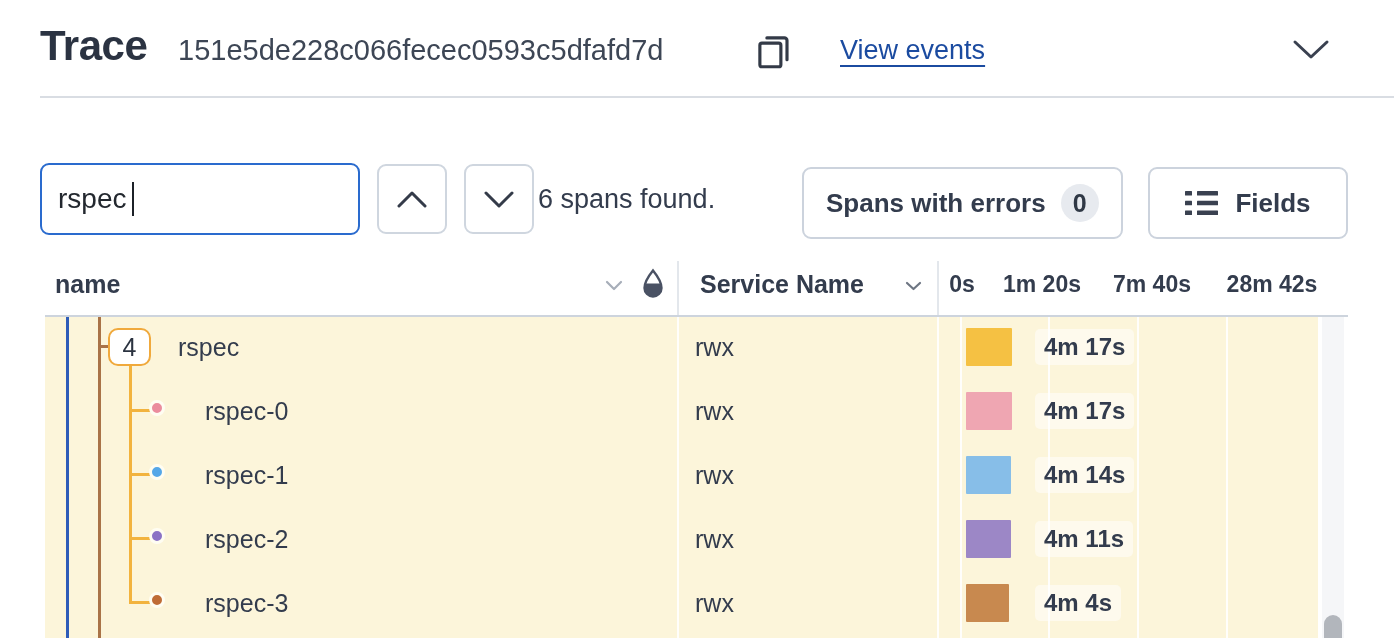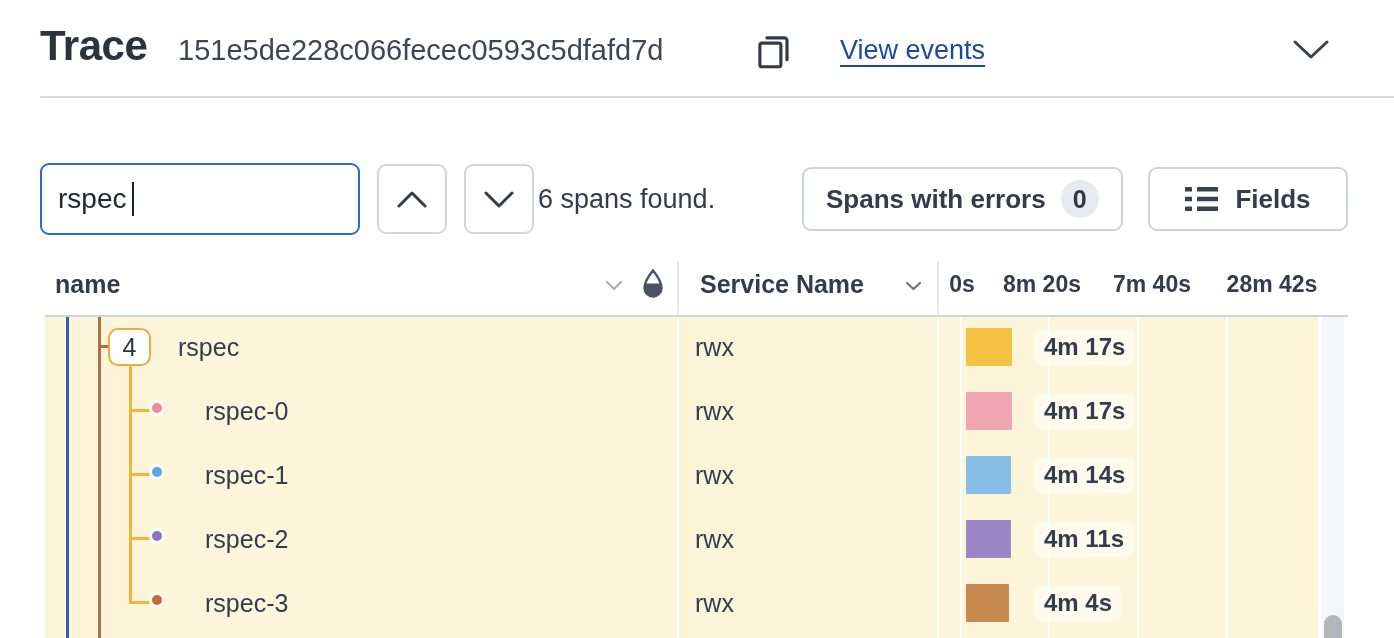--- a/index.html
+++ b/index.html
@@ -19,21 +19,21 @@
   
   .toolbar { position:absolute; left:40px; top:163px; width:1314px; height:72px; }
   .search-box { position:absolute; left:0; top:0; width:320px; height:72px;
     border:2px solid var(--focus-border-blue,#2a6bce); border-radius:9px; background:#fff;
     font-family:"Liberation Sans",sans-serif; font-size:28px; color:#23282f; padding:0 16px; outline:none; }
   .caret { position:absolute; left:92px; top:19px; width:2px; height:34px; background:#1c2128; }
   .nav-btn { position:absolute; top:1px; width:70px; height:70px; background:#fff;
     border:2px solid #cfd6df; border-radius:9px; cursor:pointer; display:flex; align-items:center; justify-content:center; }
   .nav-up { left:337px; } .nav-down { left:424px; }
   .results-text { position:absolute; left:498px; top:0; line-height:72px; font-size:27px; }
-  .pill-btn { position:absolute; top:4px; height:64px; background:#fff; border:2px solid #ccd3dd; border-radius:9px;
+  .pill-btn { position:absolute; top:4px; height:72px; background:#fff; border:2px solid #ccd3dd; border-radius:9px;
     display:flex; align-items:center; cursor:pointer; font-family:"Liberation Sans",sans-serif; }
   .errors-btn { left:762px; padding:0 22px; }
   .errors-label { font-size:26px; font-weight:600; color:#333c4d; }
   .count-badge { margin-left:15px; width:38px; height:38px; border-radius:50%; background:#e7eaef;
     display:flex; align-items:center; justify-content:center; font-size:25px; font-weight:700; color:#2f3845; }
   .fields-btn { left:1108px; width:200px; justify-content:center; gap:17px; }
   .fields-label { font-size:26px; font-weight:600; color:#333c4d; }
 
   
   .trace-table { position:absolute; left:45px; top:255px; width:1273px; height:383px; }
@@ -170,21 +170,21 @@
     </span>
     <div class="head-divider hd-1"></div>
     <span class="col-service-label">Service Name</span>
     <span class="service-chevron">
       <svg width="17" height="10" viewBox="0 0 17 10" fill="none" stroke="#6e7683" stroke-width="2.2" stroke-linecap="round" stroke-linejoin="round">
         <polyline points="2,2 8.5,8 15,2"></polyline>
       </svg>
     </span>
     <div class="head-divider hd-2"></div>
     <span class="tick tick-0">0s</span>
-    <span class="tick tick-1">8m 20s</span>
+    <span class="tick tick-1">1m 20s</span>
     <span class="tick tick-2">7m 40s</span>
     <span class="tick tick-3">28m 42s</span>
   </div>
 
   <div class="tbody">
     <div class="body-vline bv-1"></div>
     <div class="body-vline bv-2"></div>
     <div class="gridline gl-0"></div>
     <div class="gridline gl-1"></div>
     <div class="gridline gl-2"></div>

